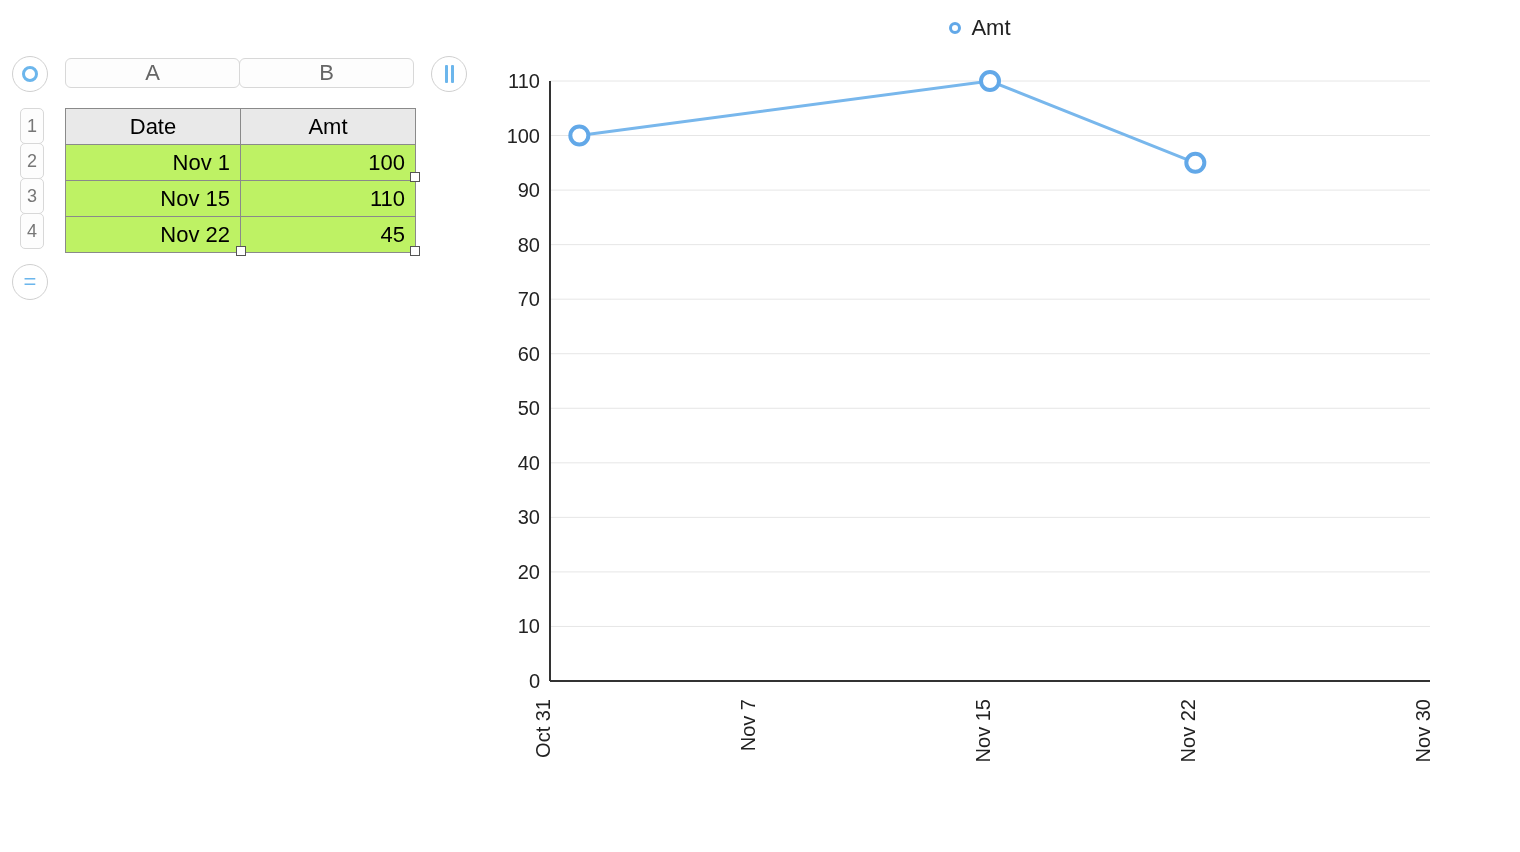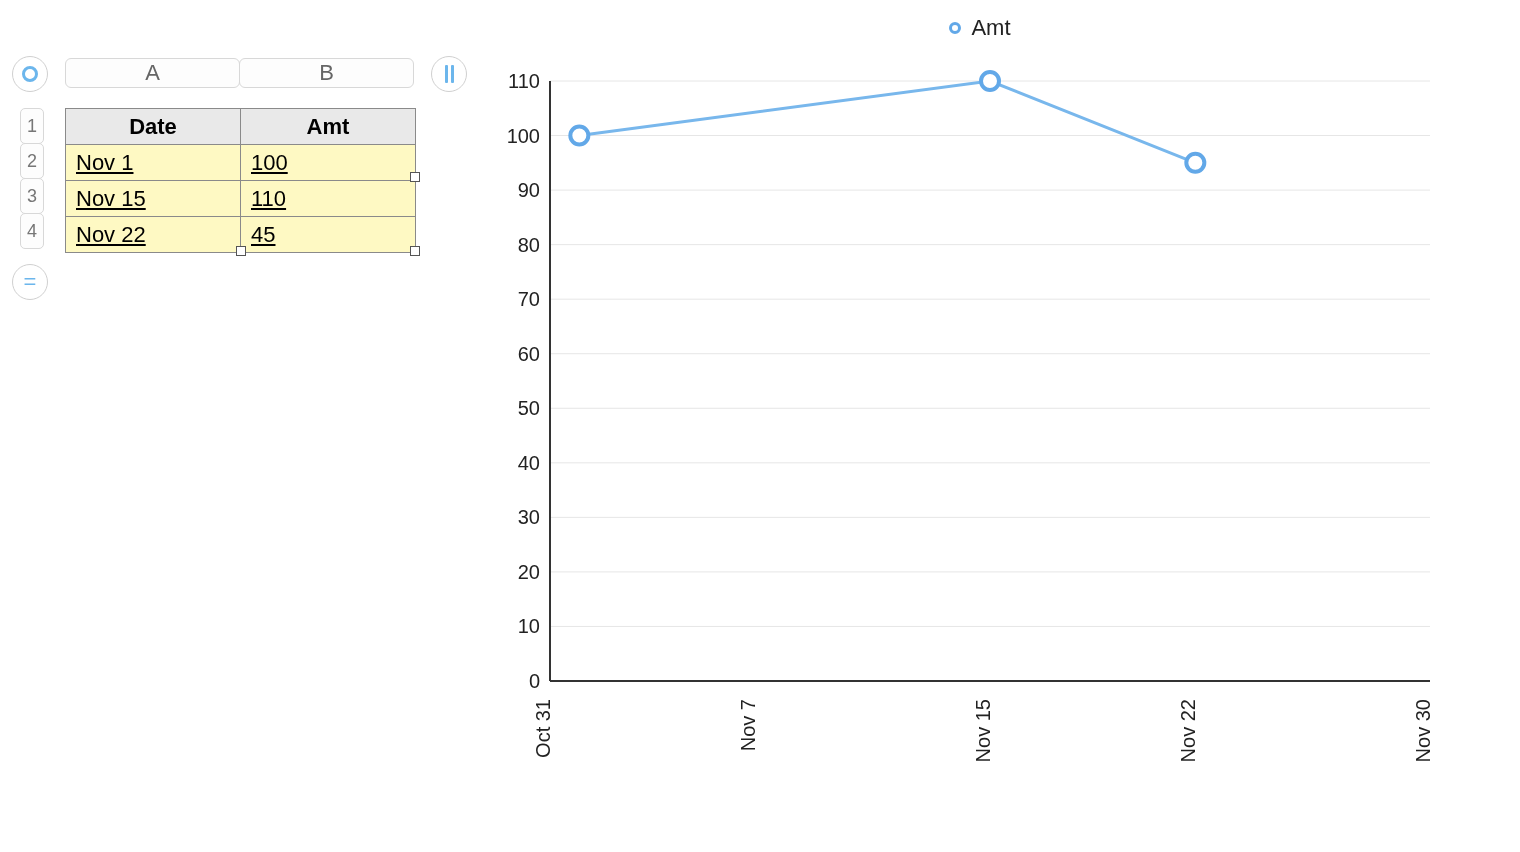--- a/index.html
+++ b/index.html
@@ -102,26 +102,26 @@
       border-collapse: collapse;
     }
     .data-table th, .data-table td {
       border: 1px solid #8a8a8a;
       padding: 4px 10px;
       font-size: 22px;
       height: 36px;
     }
     .data-table th {
       background: #e9e9e9;
-      font-weight: 700;
+      font-weight: 400;
       margin-left: 24px;
     }
     .data-table td {
-      background: #fef9c3;
-      text-decoration: underline;
+      text-align: right;
+      background: #bef264;
     }
     .col-date { width: 175px; }
     .col-amt { width: 175px; }
 
     
     .sel-handle {
       position: absolute;
       width: 10px; height: 10px;
       background: #fff;
       border: 1px solid #555;

